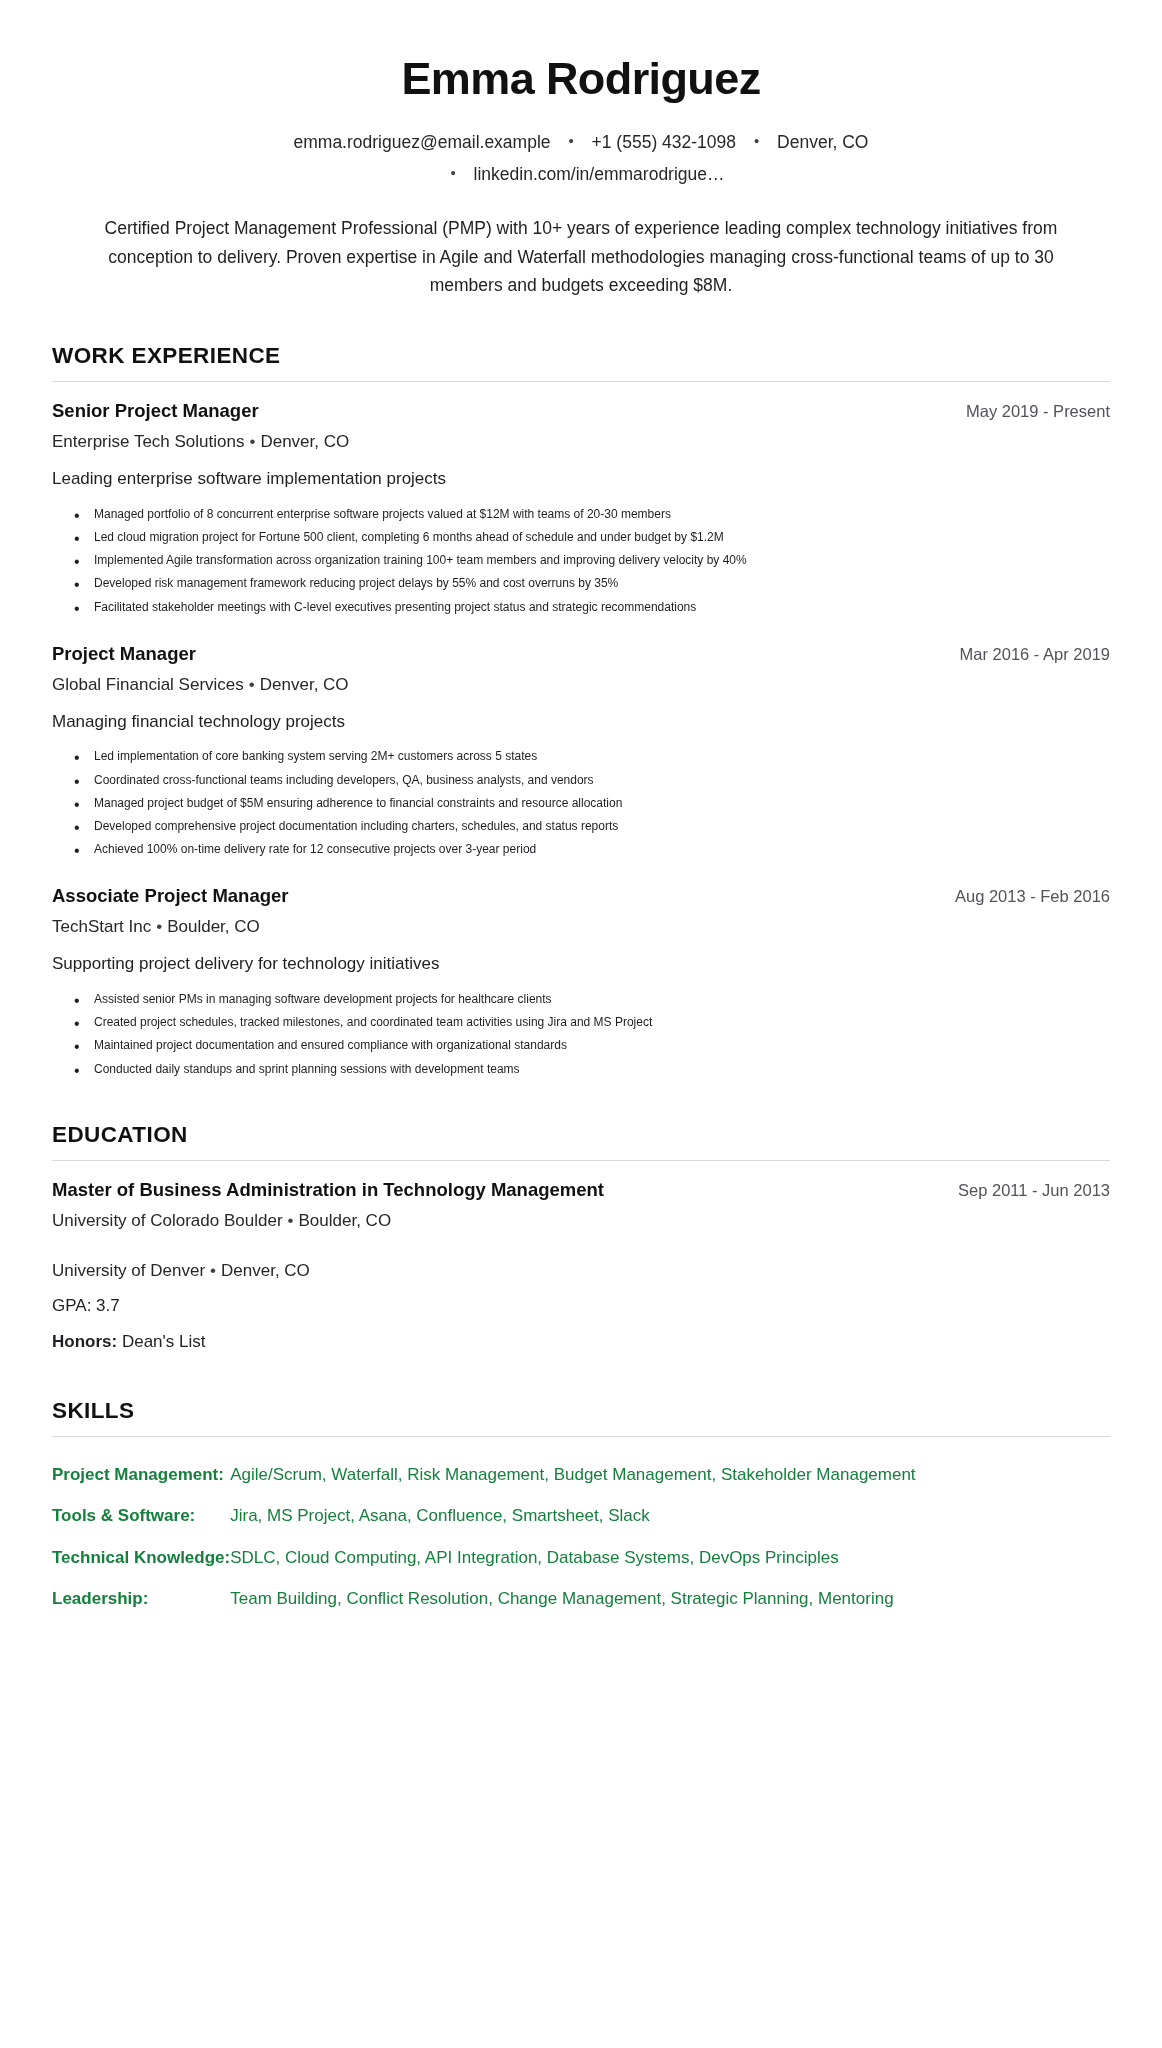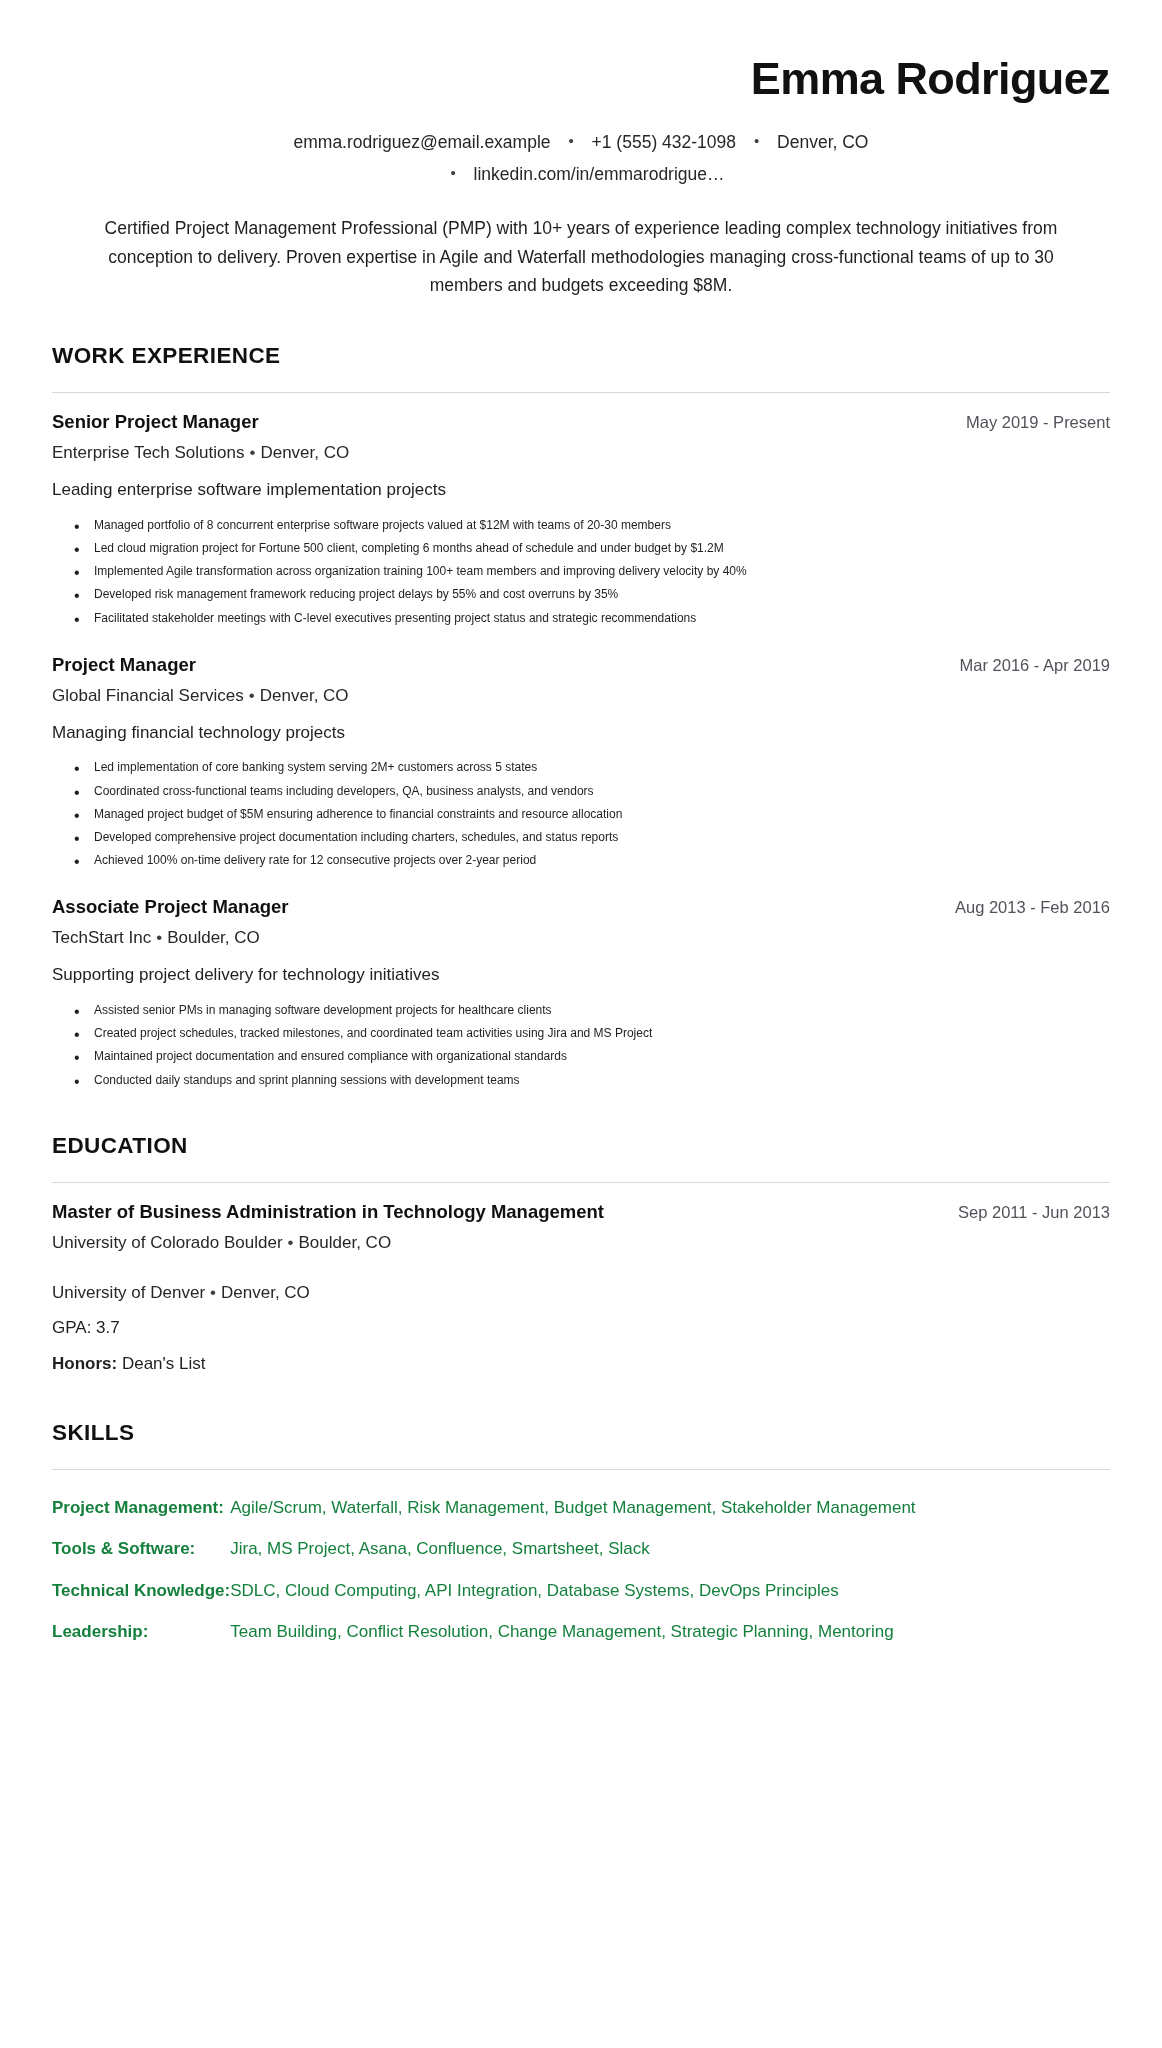--- a/index.html
+++ b/index.html
@@ -24,21 +24,20 @@
 
   
   .resume-header { text-align: center; }
   .full-name {
     font-size: 45px;
     font-weight: 700;
     letter-spacing: -0.6px;
     color: #111111;
     margin: 8px 0 22px 0;
     line-height: 1.1;
-    text-align: right;
   }
   .contact-line {
     font-size: 17.5px;
     color: #27272a;
     line-height: 1.85;
     max-width: 760px;
     margin: 0 auto;
   }
   .contact-item { white-space: nowrap; }
   .contact-sep {
@@ -58,21 +57,21 @@
   }
 
   
   .section { margin-top: 44px; }
   .section-title {
     font-size: 22.5px;
     font-weight: 700;
     letter-spacing: 0.4px;
     color: #111111;
     text-transform: uppercase;
-    padding-bottom: 23px;
+    padding-bottom: 12px;
     border-bottom: 1px solid #d8d8dc;
     margin: 0 0 17px 0;
   }
 
   
   .entry { margin-bottom: 26px; }
   .entry:last-child { margin-bottom: 0; }
   .entry-head {
     display: flex;
     align-items: baseline;
@@ -208,21 +207,21 @@
       </div>
       <div class="entry-sub">
         <span>Global Financial Services</span><span class="dot-sep">•</span><span>Denver, CO</span>
       </div>
       <div class="entry-desc">Managing financial technology projects</div>
       <ul class="bullets">
         <li>Led implementation of core banking system serving 2M+ customers across 5 states</li>
         <li>Coordinated cross-functional teams including developers, QA, business analysts, and vendors</li>
         <li>Managed project budget of $5M ensuring adherence to financial constraints and resource allocation</li>
         <li>Developed comprehensive project documentation including charters, schedules, and status reports</li>
-        <li>Achieved 100% on-time delivery rate for 12 consecutive projects over 2-year period</li>
+        <li>Achieved 100% on-time delivery rate for 12 consecutive projects over 3-year period</li>
       </ul>
     </div>
 
     <div class="entry">
       <div class="entry-head">
         <div class="entry-title">Associate Project Manager</div>
         <div class="entry-dates">Aug 2013 - Feb 2016</div>
       </div>
       <div class="entry-sub">
         <span>TechStart Inc</span><span class="dot-sep">•</span><span>Boulder, CO</span>

